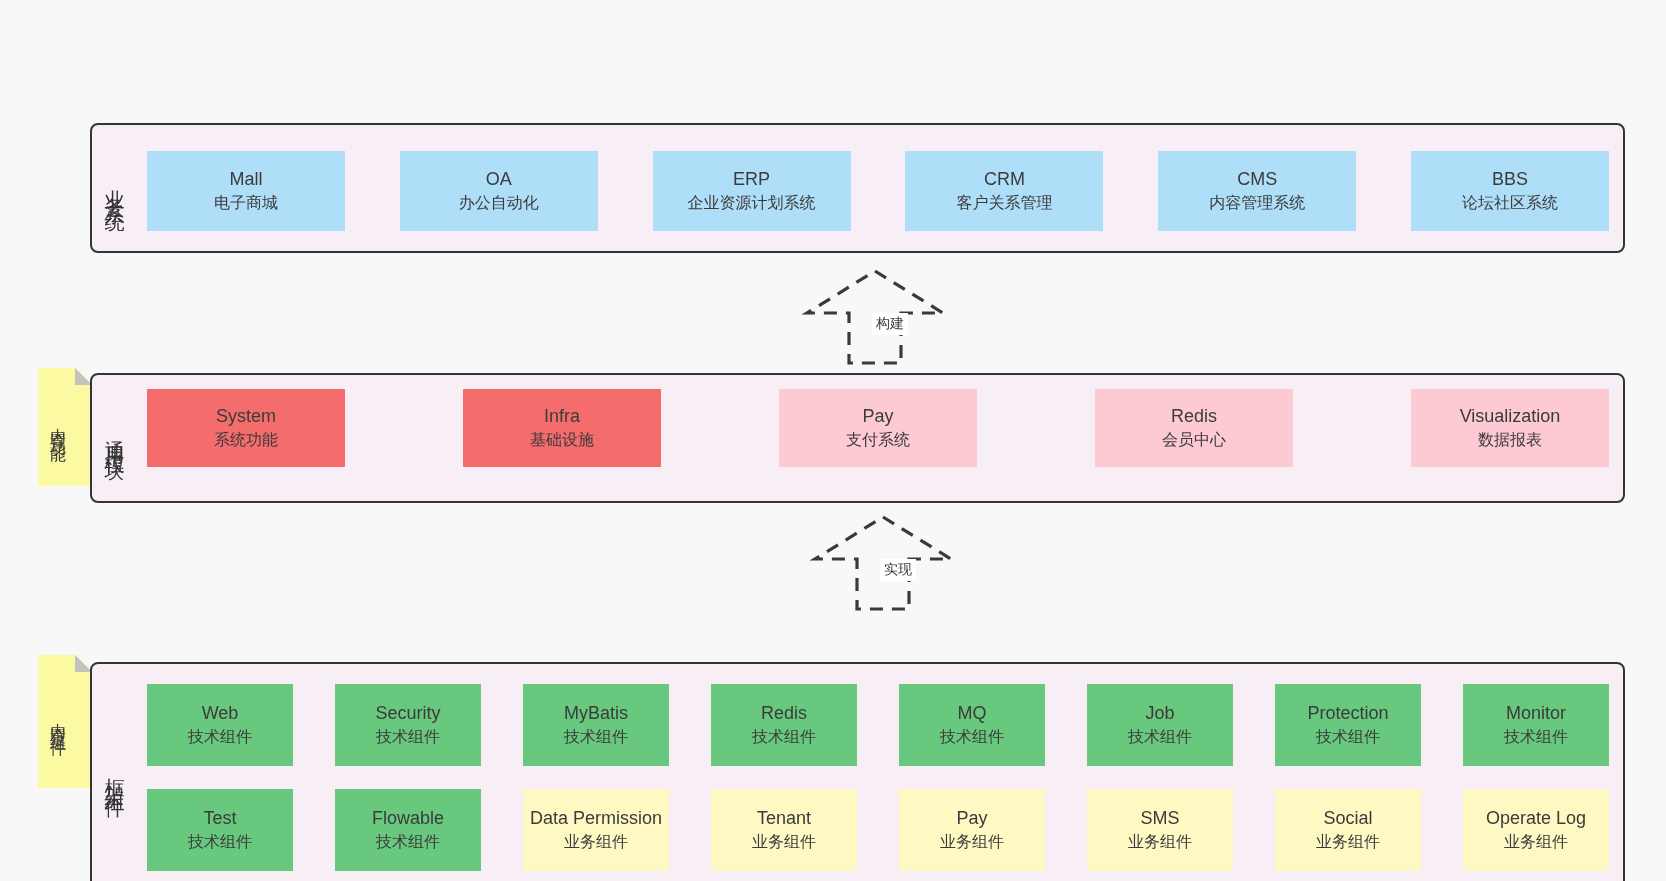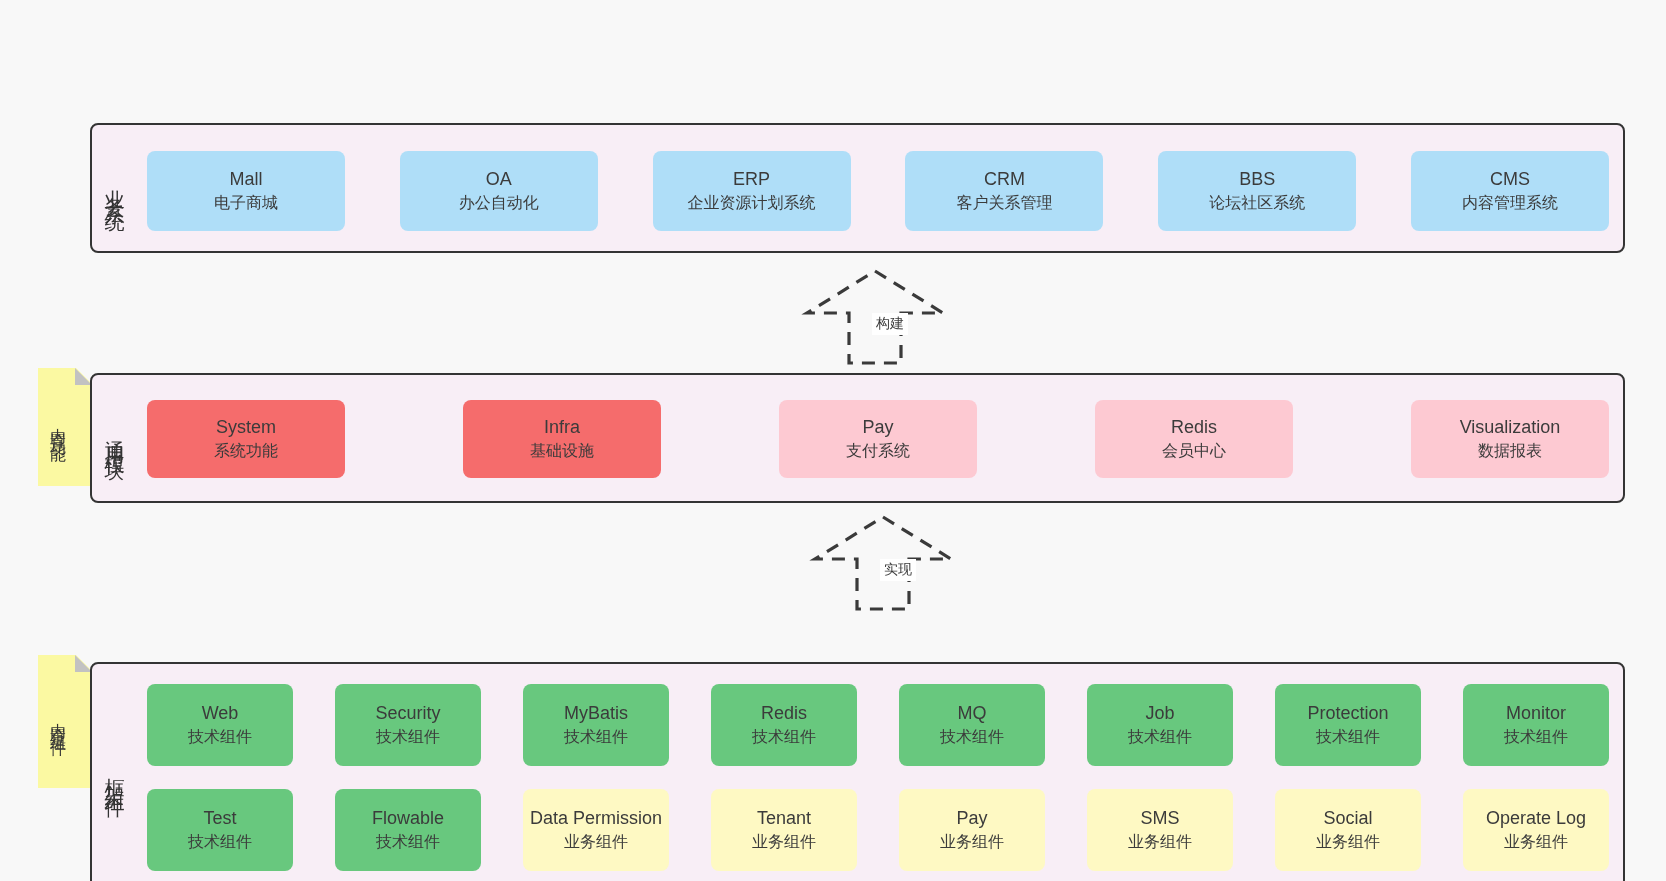--- a/index.html
+++ b/index.html
@@ -32,26 +32,26 @@
     font-size:20px; color:#333; letter-spacing:7px; line-height:1;
     white-space:nowrap;
   }
 
   
   .boxes-row {
     position:absolute; left:55px; right:14px;
     display:flex; justify-content:space-between;
   }
   #layer-business .boxes-row { top:26px; height:80px; }
-  #layer-modules  .boxes-row { top:25px; height:78px; }
+  #layer-modules  .boxes-row { top:14px; height:78px; }
   #layer-components .row-1   { top:20px;  height:82px; }
   #layer-components .row-2   { top:125px; height:82px; }
 
   .box {
-    border-radius:8px;
+    border-radius:0;
     display:flex; flex-direction:column;
     justify-content:center; align-items:center;
     text-align:center;
     box-sizing:border-box;
   }
   .cols-6 .box { width:198px; }
   .cols-8 .box { width:146px; }
 
   .box-title { font-size:18px; line-height:1.25; color:#3b3b3b; }
   .box-sub   { font-size:16px; line-height:1.3; color:#3b3b3b; margin-top:3px; }
@@ -116,26 +116,26 @@
       </div>
       <div class="box blue">
         <div class="box-title">ERP</div>
         <div class="box-sub">企业资源计划系统</div>
       </div>
       <div class="box blue">
         <div class="box-title">CRM</div>
         <div class="box-sub">客户关系管理</div>
       </div>
       <div class="box blue">
+        <div class="box-title">CMS</div>
+        <div class="box-sub">内容管理系统</div>
+      </div>
+      <div class="box blue">
         <div class="box-title">BBS</div>
         <div class="box-sub">论坛社区系统</div>
-      </div>
-      <div class="box blue">
-        <div class="box-title">CMS</div>
-        <div class="box-sub">内容管理系统</div>
       </div>
     </div>
   </div>
 
   <div class="arrow" id="arrow-build">
     <svg width="150" height="98" viewBox="0 0 150 98">
       <path d="M75 3 L143 45 L101 45 L101 95 L49 95 L49 45 L7 45 Z"></path>
     </svg>
     <div class="arrow-label">构建</div>
   </div>

